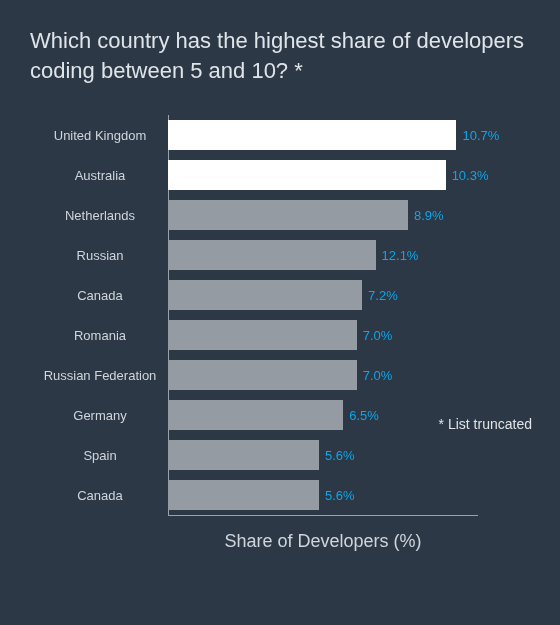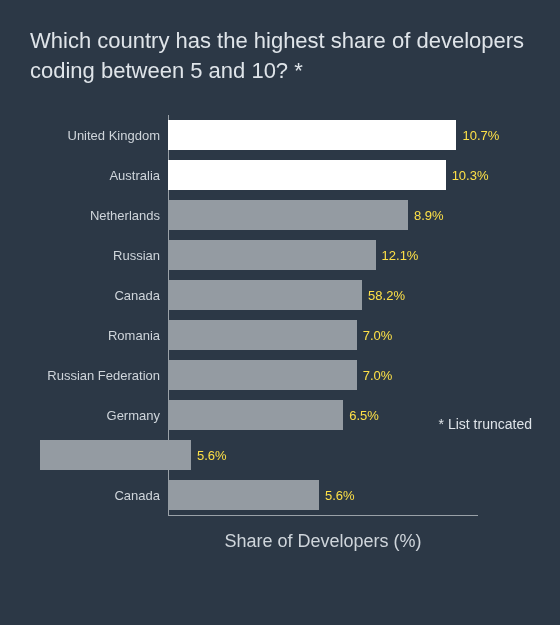--- a/index.html
+++ b/index.html
@@ -30,21 +30,21 @@
     position: relative;
     margin-left: 10px;
   }
   .row {
     display: flex;
     align-items: center;
     height: 40px;
   }
   .cat {
     width: 128px;
-    text-align: right;
+    text-align: center;
     font-size: 13px;
     color: #cfd5db;
     padding-right: 8px;
     box-sizing: border-box;
   }
   .barcell {
     position: relative;
     flex: 0 0 310px;
     height: 100%;
     display: flex;
@@ -52,21 +52,21 @@
   }
   .bar {
     height: 30px;
     background: #949ba2;
   }
   .bar.hl {
     background: #ffffff;
   }
   .val {
     font-size: 13px;
-    color: #fde047;
+    color: #0ea5e9;
     margin-left: 6px;
     white-space: nowrap;
   }
   .axis-y {
     position: absolute;
     top: 0;
     bottom: 0;
     left: 128px;
     width: 1px;
     background: #9aa1a8;
@@ -131,21 +131,21 @@
           <div class="cat">Russian</div>
           <div class="barcell">
             <div class="bar" style="width: 207.565px;"></div>
             <div class="val">12.1%</div>
           </div>
         </div>
         <div class="row">
           <div class="cat">Canada</div>
           <div class="barcell">
             <div class="bar" style="width: 194.087px;"></div>
-            <div class="val">58.2%</div>
+            <div class="val">7.2%</div>
           </div>
         </div>
         <div class="row">
           <div class="cat">Romania</div>
           <div class="barcell">
             <div class="bar" style="width: 188.696px;"></div>
             <div class="val">7.0%</div>
           </div>
         </div>
         <div class="row">
@@ -156,20 +156,21 @@
           </div>
         </div>
         <div class="row">
           <div class="cat">Germany</div>
           <div class="barcell">
             <div class="bar" style="width: 175.217px;"></div>
             <div class="val">6.5%</div>
           </div>
         </div>
         <div class="row">
+          <div class="cat">Spain</div>
           <div class="barcell">
             <div class="bar" style="width: 150.957px;"></div>
             <div class="val">5.6%</div>
           </div>
         </div>
         <div class="row">
           <div class="cat">Canada</div>
           <div class="barcell">
             <div class="bar" style="width: 150.957px;"></div>
             <div class="val">5.6%</div>

